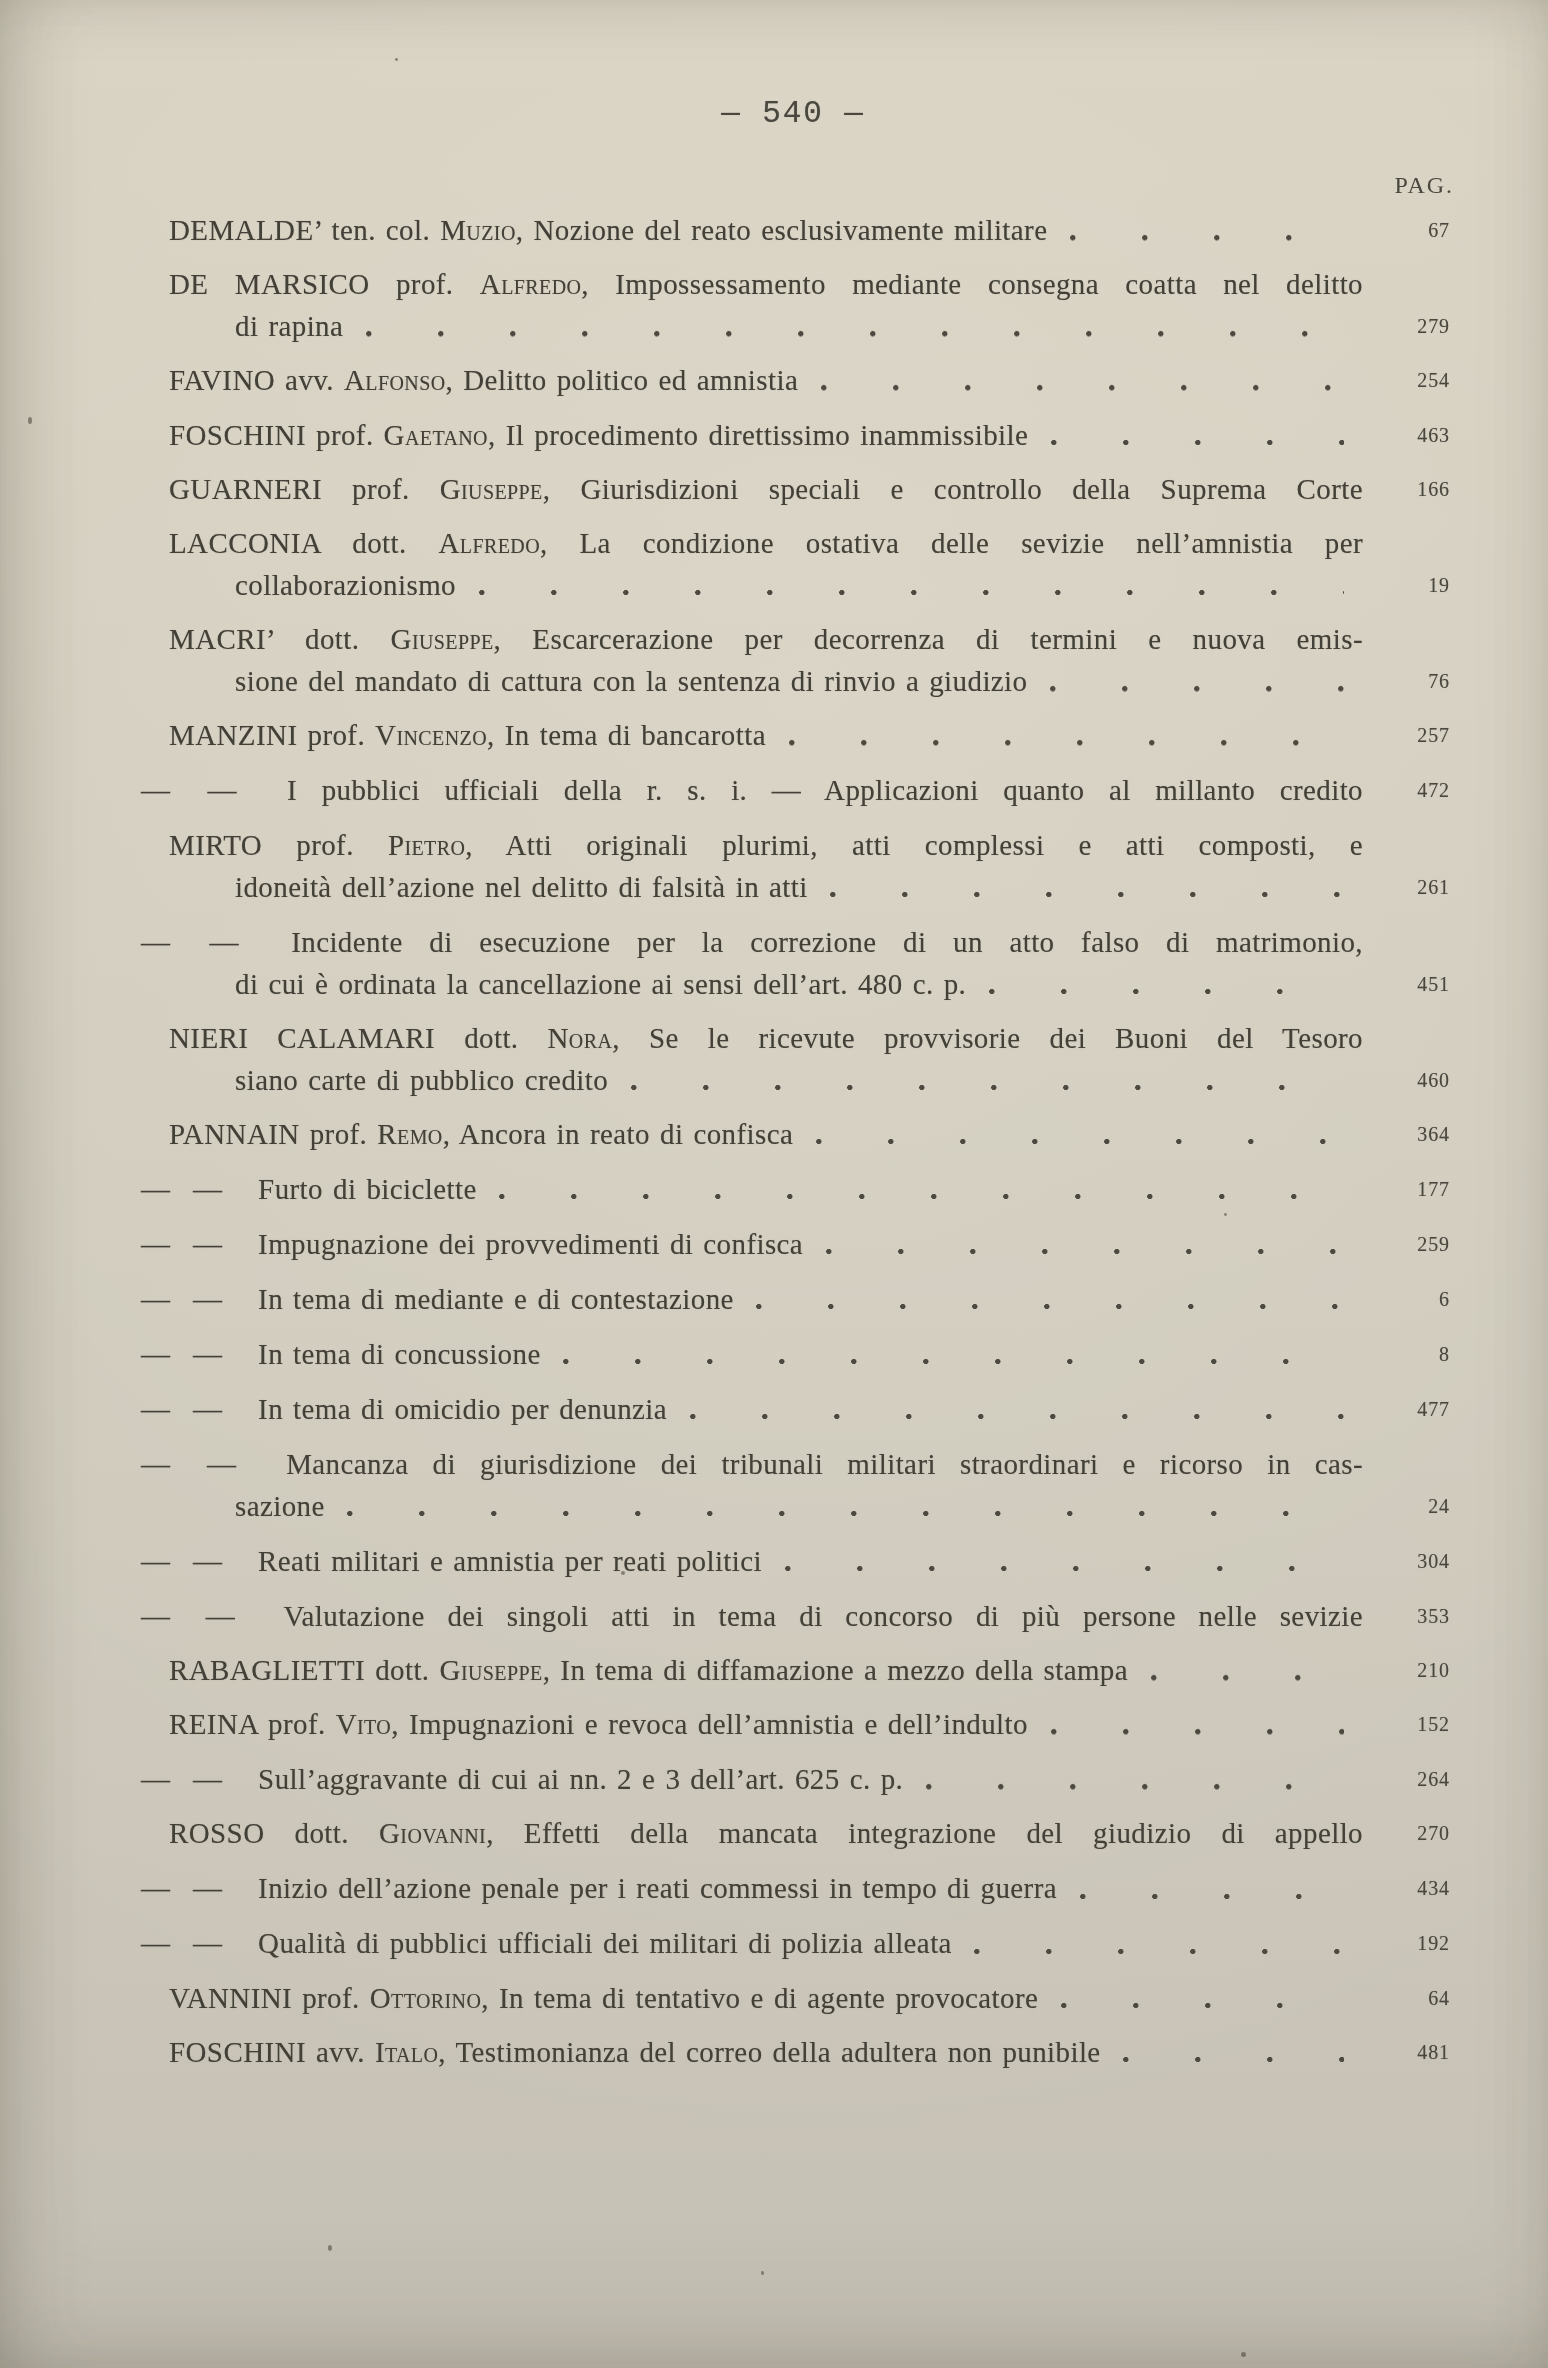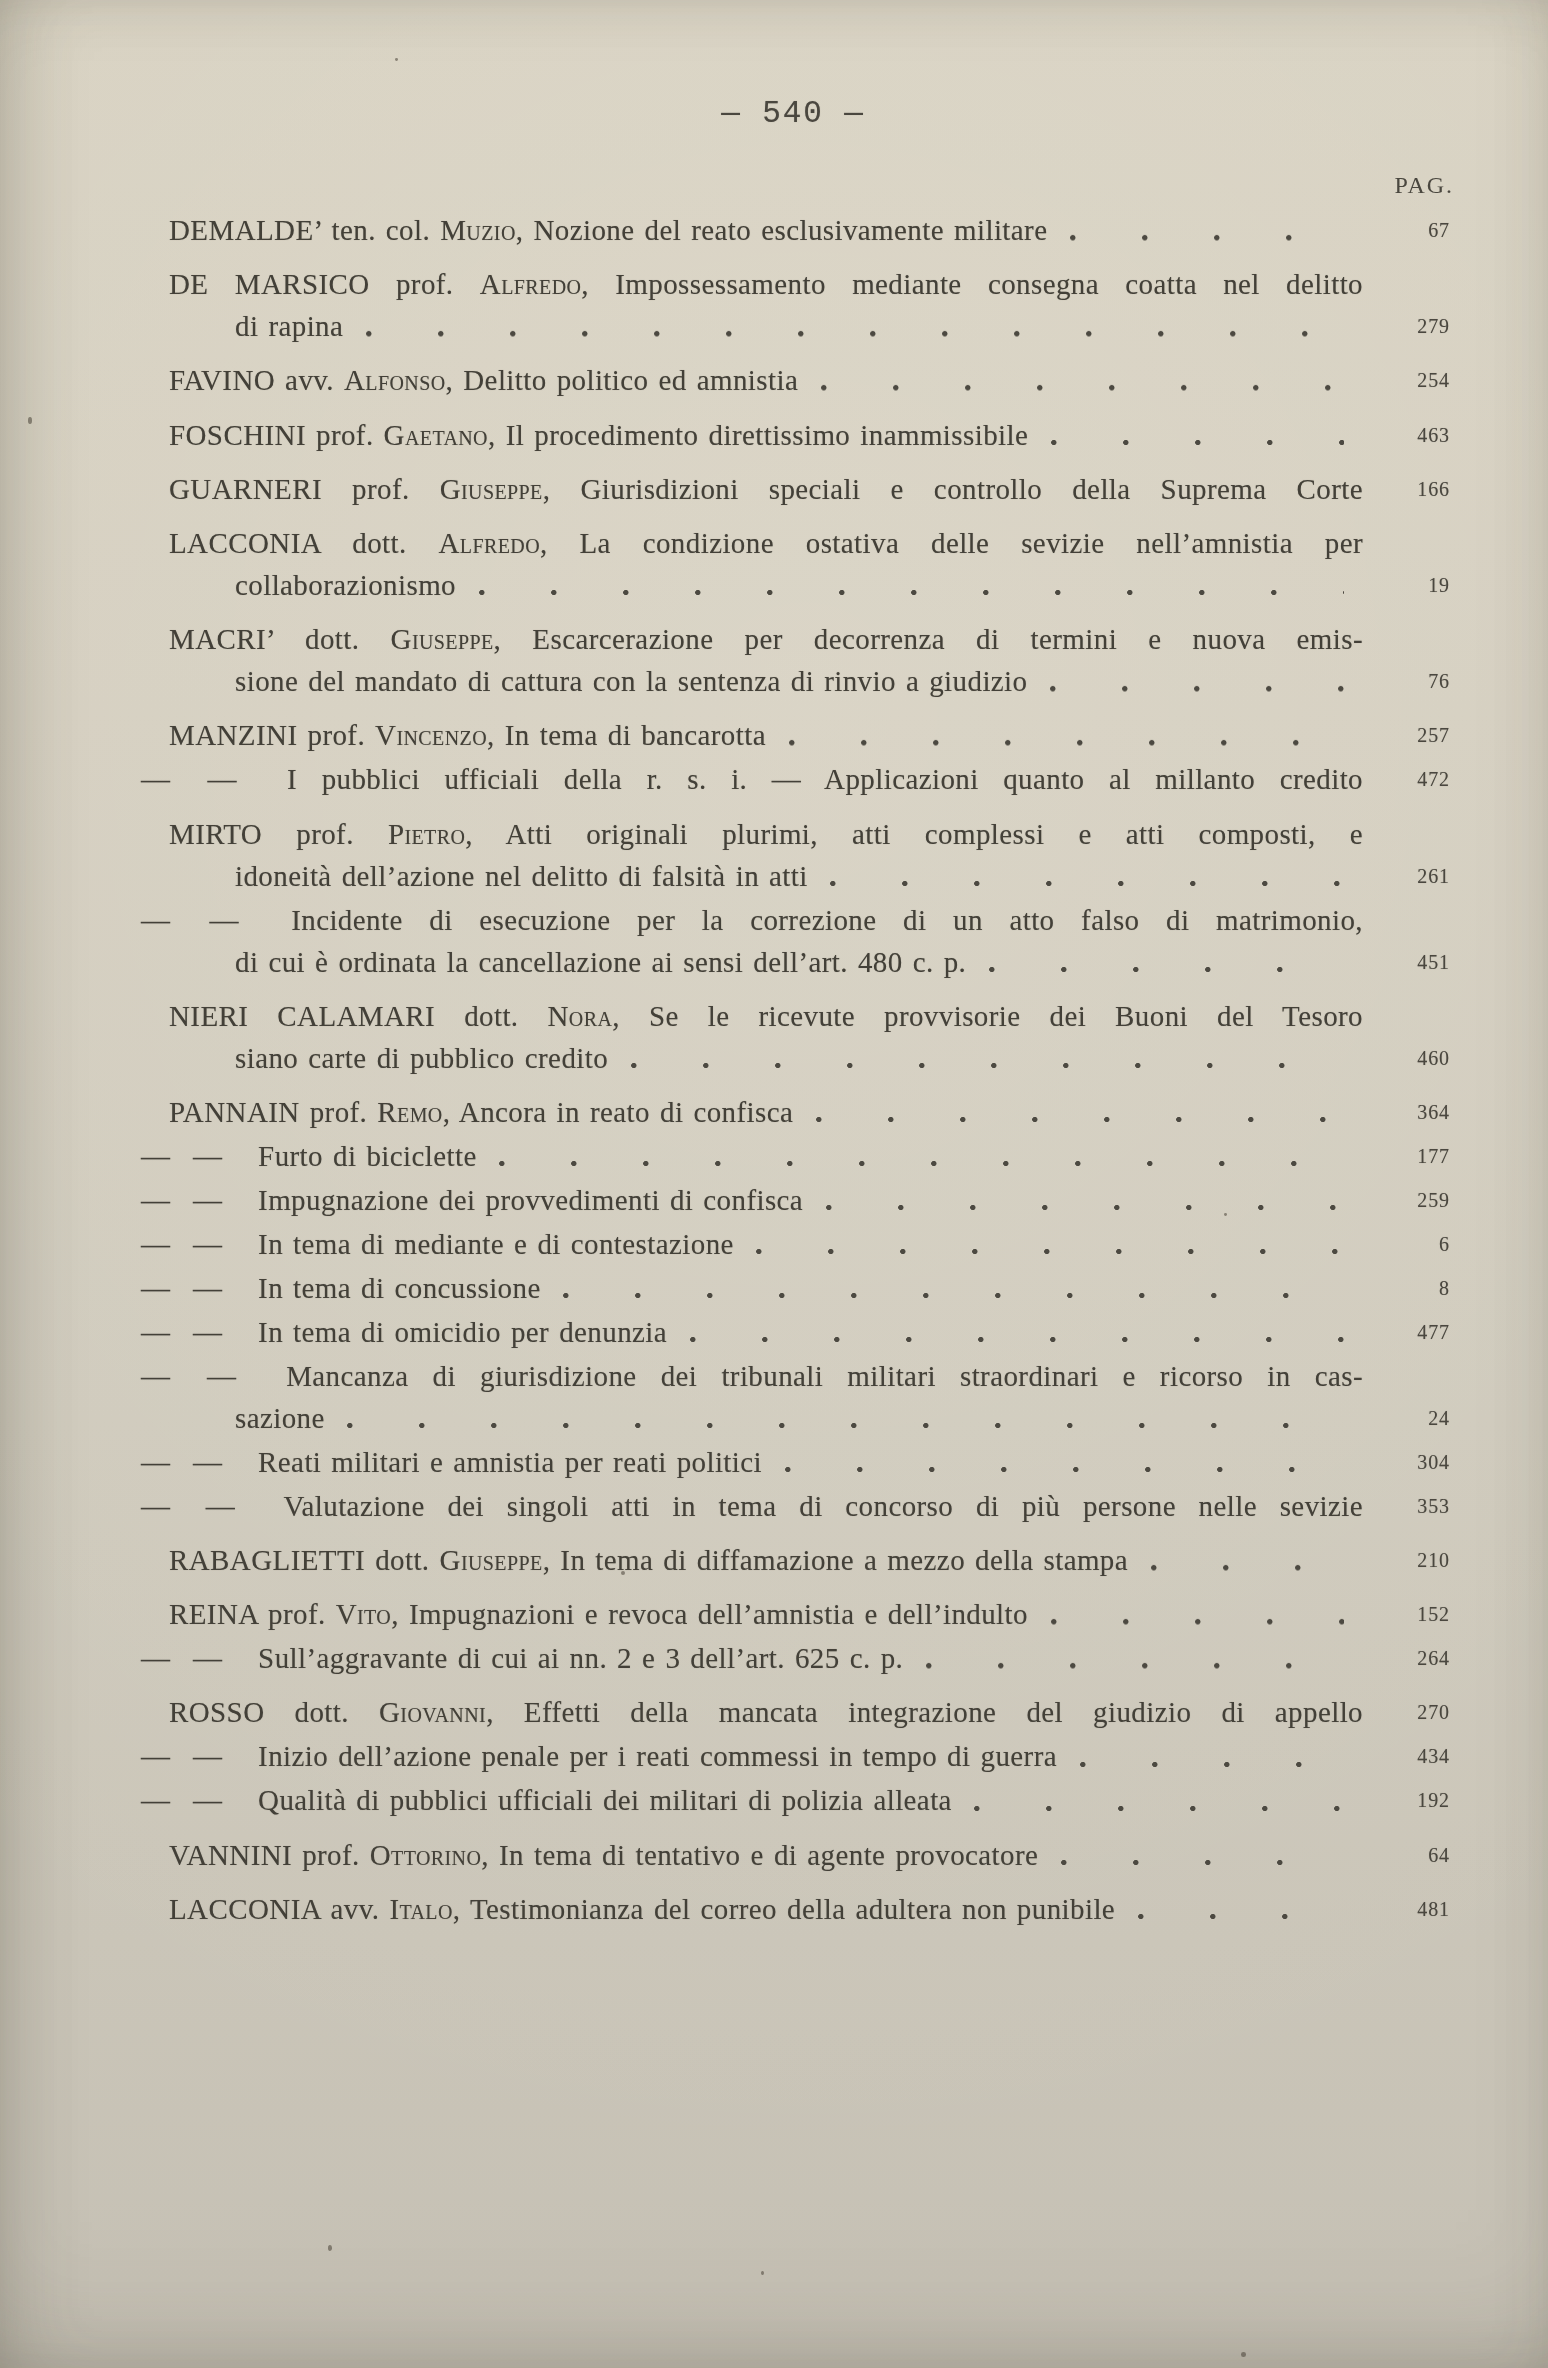--- a/index.html
+++ b/index.html
@@ -27,21 +27,21 @@
     position:absolute;top:172px;right:94px;
     font-size:24px;letter-spacing:1.9px;color:#4a473f;
   }
   .toc{
     position:absolute;top:209px;left:169px;right:98px;
     font-size:29px;line-height:42px;
     text-shadow:0 0 0.9px rgba(68,65,58,.35);
   }
   .row{display:flex;}
   .row.author{margin-top:12.2px;}
-  .row.dash{margin-top:2px;margin-left:-28px;}
+  .row.dash{margin-top:13px;margin-left:-28px;}
   .row.cont{margin-top:0;margin-left:66px;}
   .toc .row:first-child{margin-top:0;}
   .txt{white-space:nowrap;letter-spacing:0.4px;word-spacing:2.4px;}
   .row.fill .txt{
     flex:1 1 auto;white-space:normal;
     text-align:justify;text-align-last:justify;
   }
   .sc{font-variant:small-caps;}
   .dashes{word-spacing:15px;margin-right:13px;}
   .dots{
@@ -233,21 +233,21 @@
     <span class="txt"><span class="dashes">— —&nbsp;</span><span>Qualità di pubblici ufficiali dei militari di polizia alleata</span></span>
     <span class="dots"></span>
     <span class="pg">192</span>
   </div>
       <div class="row author">
     <span class="txt"><span>VANNINI prof. </span><span class="sc">Ottorino</span><span>, In tema di tentativo e di agente provocatore</span></span>
     <span class="dots"></span>
     <span class="pg">64</span>
   </div>
       <div class="row author">
-    <span class="txt"><span>LACCONIA avv. </span><span class="sc">Italo</span><span>, Testimonianza del correo della adultera non punibile</span></span>
+    <span class="txt"><span>FOSCHINI avv. </span><span class="sc">Italo</span><span>, Testimonianza del correo della adultera non punibile</span></span>
     <span class="dots"></span>
     <span class="pg">481</span>
   </div>
     </div>
 
   <div class="speck" style="left:28px;top:417px;width:3.8px;height:6.6px;"></div>
   <div class="speck" style="left:621px;top:1571px;width:3.8px;height:3.8px;"></div>
   <div class="speck" style="left:1224px;top:1213px;width:2.8px;height:2.8px;"></div>
   <div class="speck" style="left:328px;top:2245px;width:3.8px;height:5.6px;"></div>
   <div class="speck" style="left:761px;top:2271px;width:2.8px;height:3.8px;"></div>

